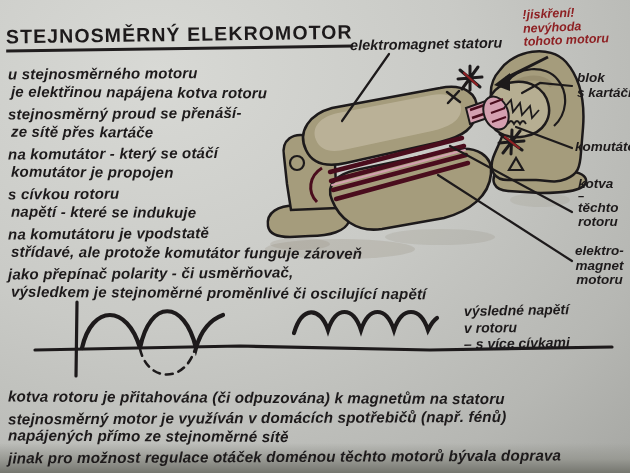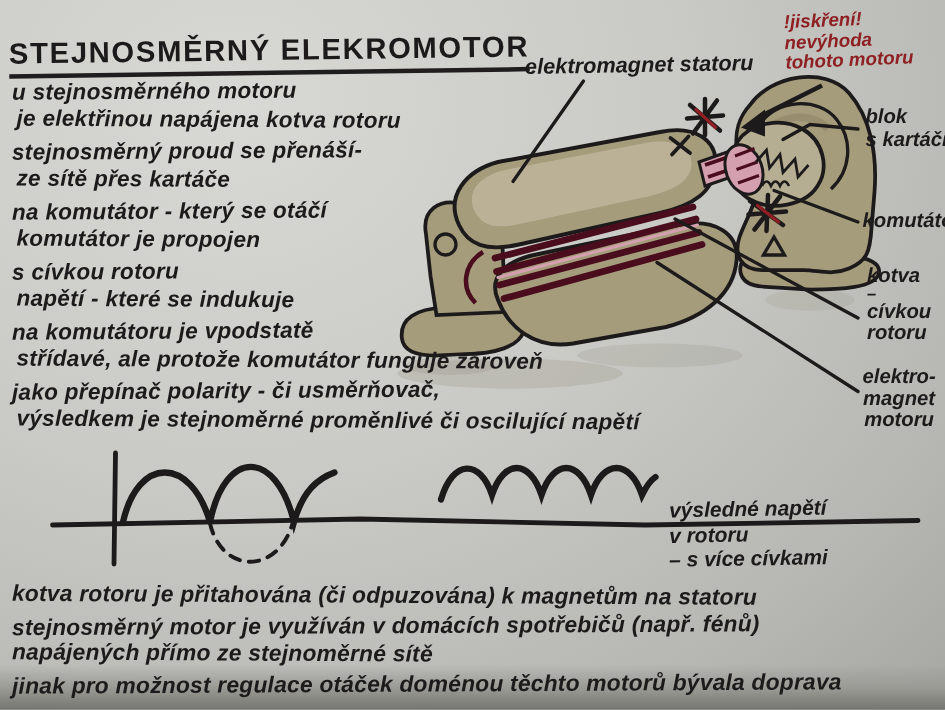--- a/index.html
+++ b/index.html
@@ -127,21 +127,21 @@
       <path d="M35,350 L240,346 L430,350 L612,347" stroke-width="3.2"></path>
       <path d="M82,348 C92,304 127,304 140,348 C150,299 184,299 196,348 C202,327 212,319 223,315" stroke-width="4.2"></path>
       <path d="M140,349 C148,383 185,383 195,349" stroke-width="2.6" stroke-dasharray="7 6"></path>
       <path d="M294,333 C302,306 320,306 328,330 C336,306 353,306 361,330
                C369,306 386,306 394,330 C402,306 420,306 428,330 C431,324 434,320 437,318" stroke-width="4.2"></path>
     </g>
   </svg>
 
   <div class="abs hw title" style="left:6px;top:23px;">STEJNOSMĚRNÝ ELEKROMOTOR</div>
 
-  <div class="abs hw notes" style="left:8px;top:51px;">
+  <div class="abs hw notes" style="left:8px;top:63px;">
     <div>u stejnosměrného motoru</div>
     <div>je elektřinou napájena kotva rotoru</div>
     <div>stejnosměrný proud se přenáší-</div>
     <div>ze sítě přes kartáče</div>
     <div>na komutátor - který se otáčí</div>
     <div>komutátor je propojen</div>
     <div>s cívkou rotoru</div>
     <div>napětí - které se indukuje</div>
     <div>na komutátoru je vpodstatě</div>
     <div>střídavé, ale protože komutátor funguje zároveň</div>
@@ -162,31 +162,31 @@
     <div>s kartáči</div>
   </div>
 
   <div class="abs hw part-label" style="left:575px;top:140px;">
     <div>komutátor</div>
   </div>
 
   <div class="abs hw part-label" style="left:578px;top:177px;">
     <div>kotva</div>
     <div class="dash">–</div>
-    <div>cívkou</div>
+    <div>těchto</div>
     <div>rotoru</div>
   </div>
 
   <div class="abs hw part-label" style="left:575px;top:244px;text-align:center;">
     <div>elektro-</div>
     <div>magnet</div>
     <div>motoru</div>
   </div>
 
-  <div class="abs hw caption" style="left:446px;top:302px;margin-top:29px;">
+  <div class="abs hw caption" style="left:464px;top:302px;">
     <div>výsledné napětí</div>
     <div>v rotoru</div>
     <div>– s více cívkami</div>
   </div>
 
   <div class="abs hw footer" style="left:8px;top:388px;">
     <div>kotva rotoru je přitahována (či odpuzována) k magnetům na statoru</div>
     <div>stejnosměrný motor je využíván v domácích spotřebičů (např. fénů)</div>
     <div>napájených přímo ze stejnoměrné sítě</div>
     <div>jinak pro možnost regulace otáček doménou těchto motorů bývala doprava</div>

